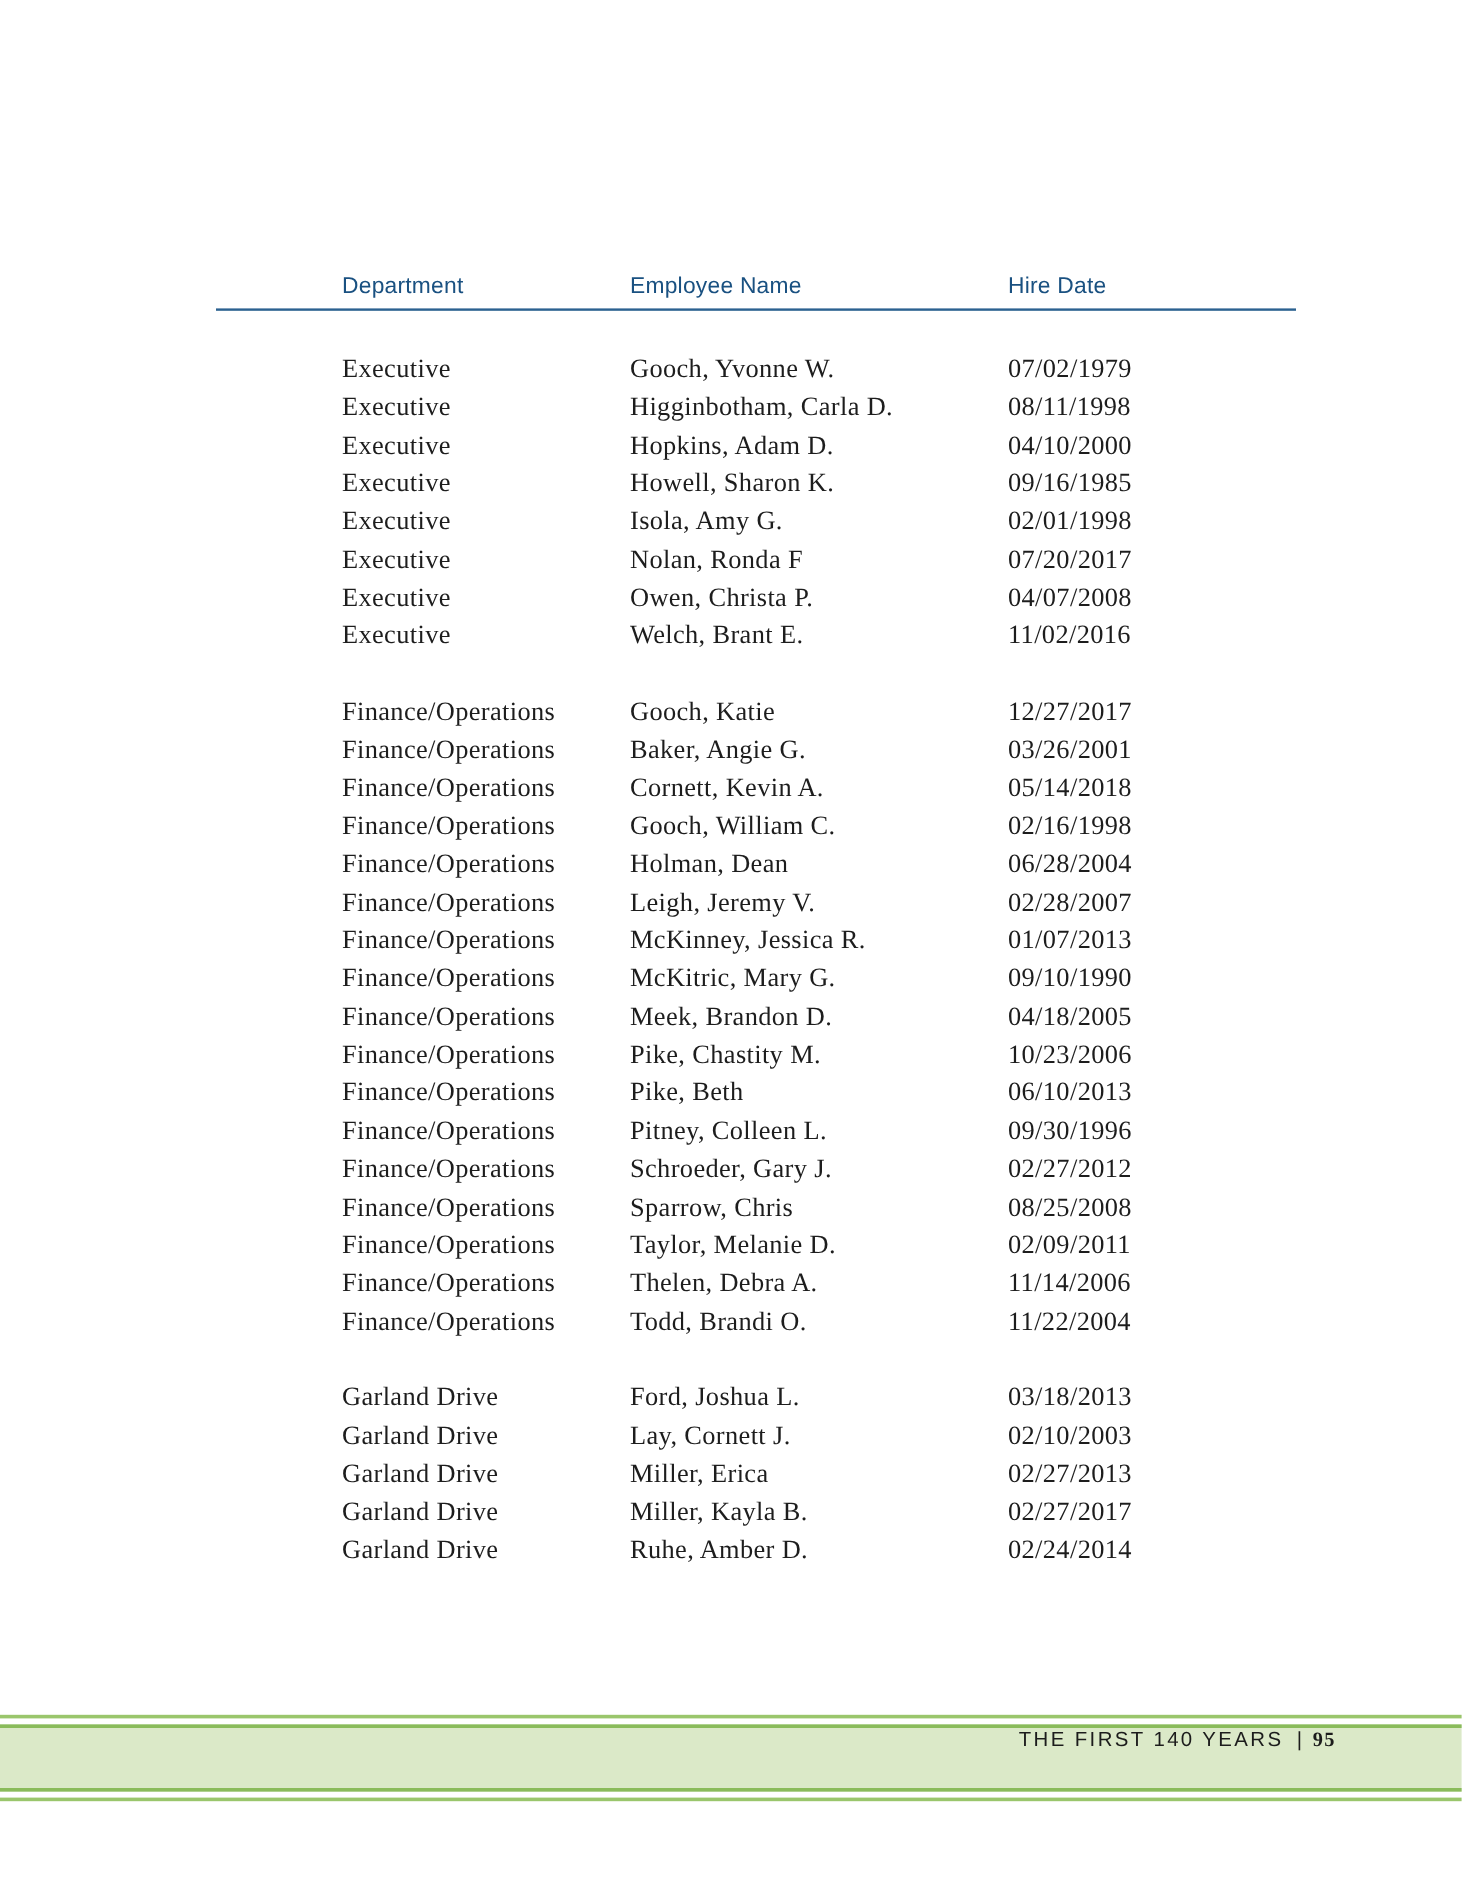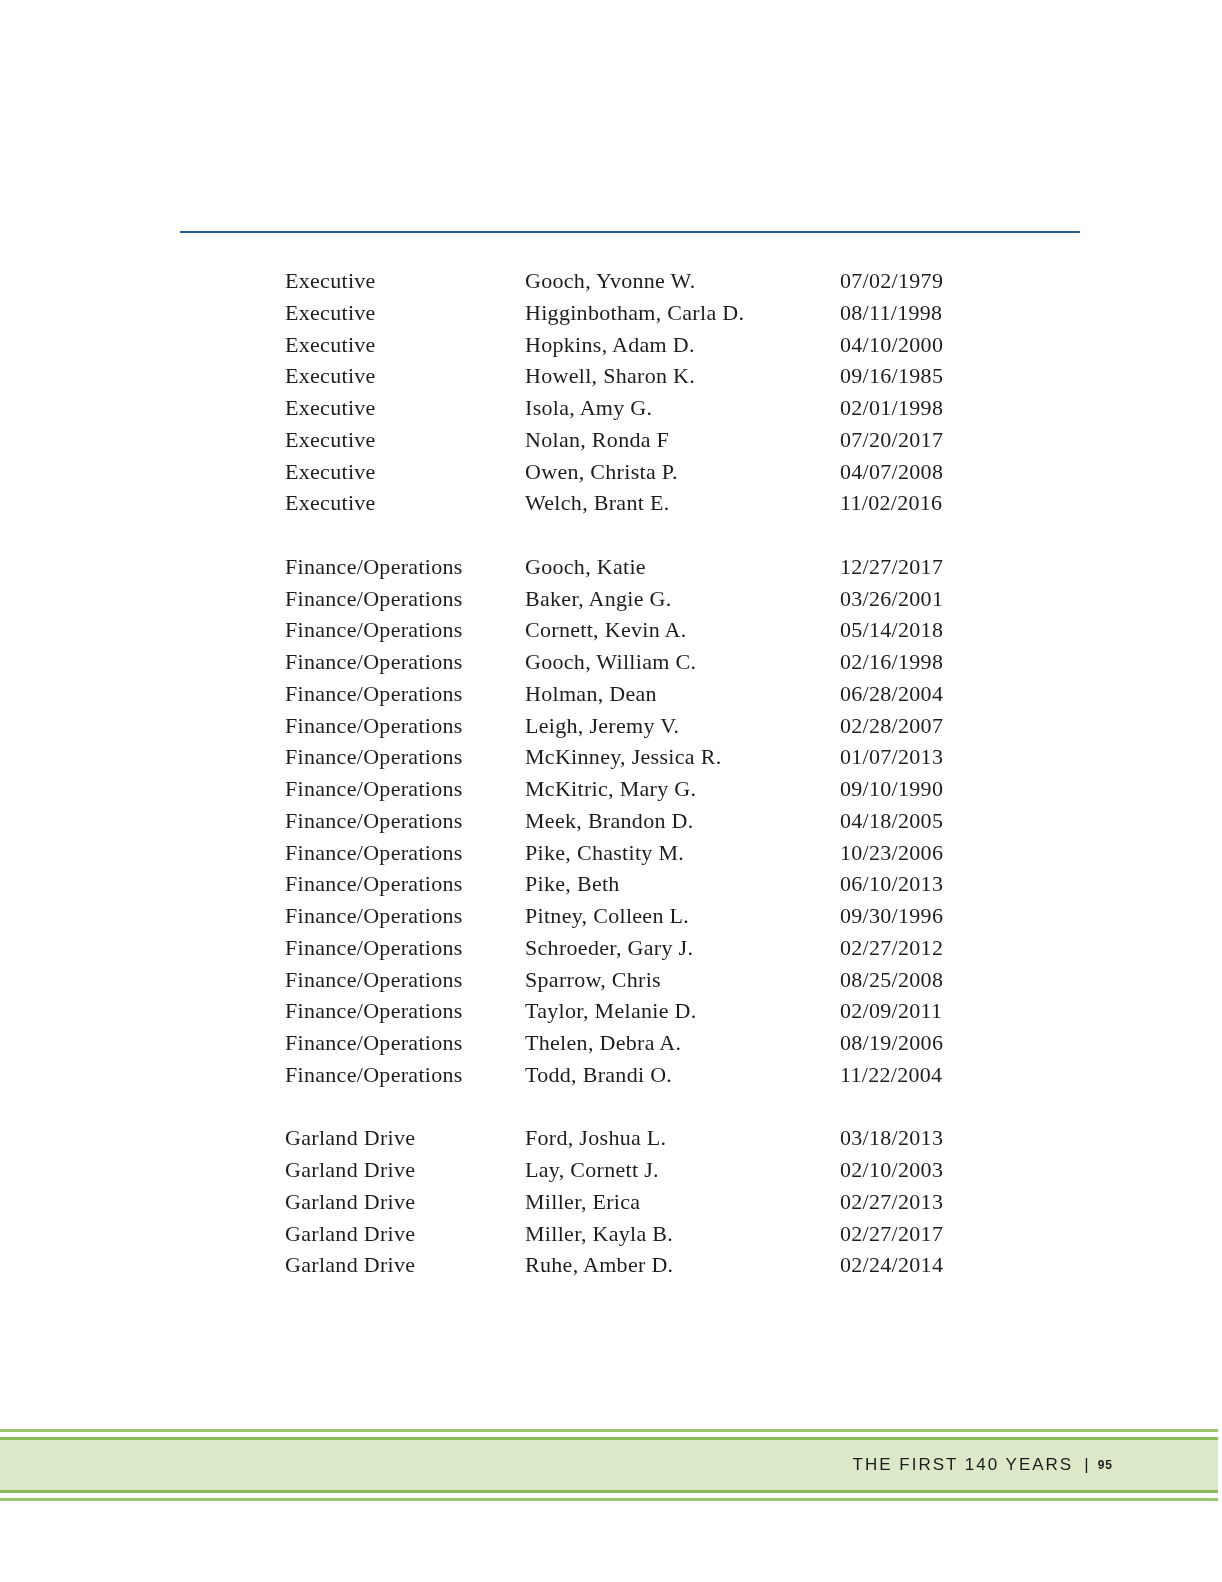--- a/index.html
+++ b/index.html
@@ -81,49 +81,54 @@
     position: absolute;
     left: 0;
     right: 4px;
     top: 1437px;
     height: 56px;
     box-sizing: border-box;
     background: #dbe9c8;
     border-top: 3px solid #8abb5b;
     border-bottom: 3px solid #8abb5b;
     display: flex;
-    align-items: center;
     justify-content: flex-end;
     padding-right: 105px;
     font-family: "Liberation Sans", sans-serif;
     color: #1c1c1c;
   }
   .book-title {
     font-size: 17px;
     font-weight: 400;
     letter-spacing: 2px;
     white-space: nowrap;
   }
   .divider {
     font-size: 17px;
     font-weight: 300;
     margin: 0 9px 0 11px;
   }
   .page-number {
-    font-size: 12px;
+    font-size: 17px;
     font-weight: 700;
     letter-spacing: 1px;
+    font-family: Liberation Serif, serif;
   }
 </style>
 </head>
 <body>
 
 <div class="page">
 
   <div class="table">
+    <div class="thead">
+      <span class="th c1">Department</span>
+      <span class="th c2">Employee Name</span>
+      <span class="th c3">Hire Date</span>
+    </div>
     <div class="rule"></div>
     <div class="rows" id="rows">
         <div class="row">
     <span class="cell c1">Executive</span>
     <span class="cell c2">Gooch, Yvonne W.</span>
     <span class="cell c3">07/02/1979</span>
   </div>
         <div class="row">
     <span class="cell c1">Executive</span>
     <span class="cell c2">Higginbotham, Carla D.</span>
@@ -231,21 +236,21 @@
     <span class="cell c3">08/25/2008</span>
   </div>
         <div class="row">
     <span class="cell c1">Finance/Operations</span>
     <span class="cell c2">Taylor, Melanie D.</span>
     <span class="cell c3">02/09/2011</span>
   </div>
         <div class="row">
     <span class="cell c1">Finance/Operations</span>
     <span class="cell c2">Thelen, Debra A.</span>
-    <span class="cell c3">08/19/2006</span>
+    <span class="cell c3">11/14/2006</span>
   </div>
         <div class="row">
     <span class="cell c1">Finance/Operations</span>
     <span class="cell c2">Todd, Brandi O.</span>
     <span class="cell c3">11/22/2004</span>
   </div>
         <div class="gap"></div>
         <div class="row">
     <span class="cell c1">Garland Drive</span>
     <span class="cell c2">Ford, Joshua L.</span>

